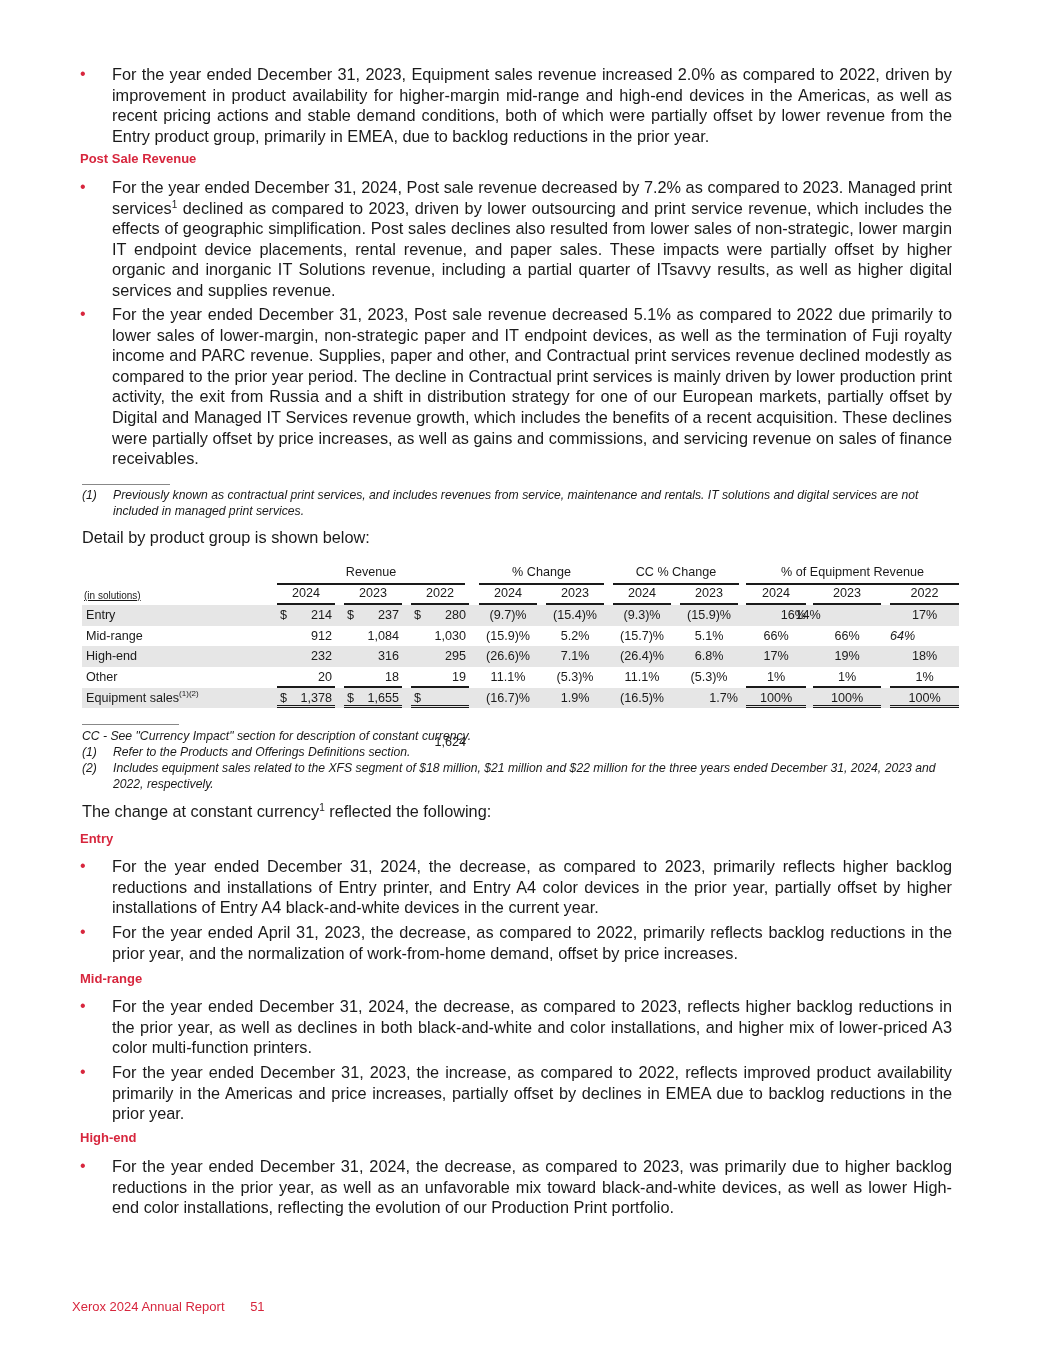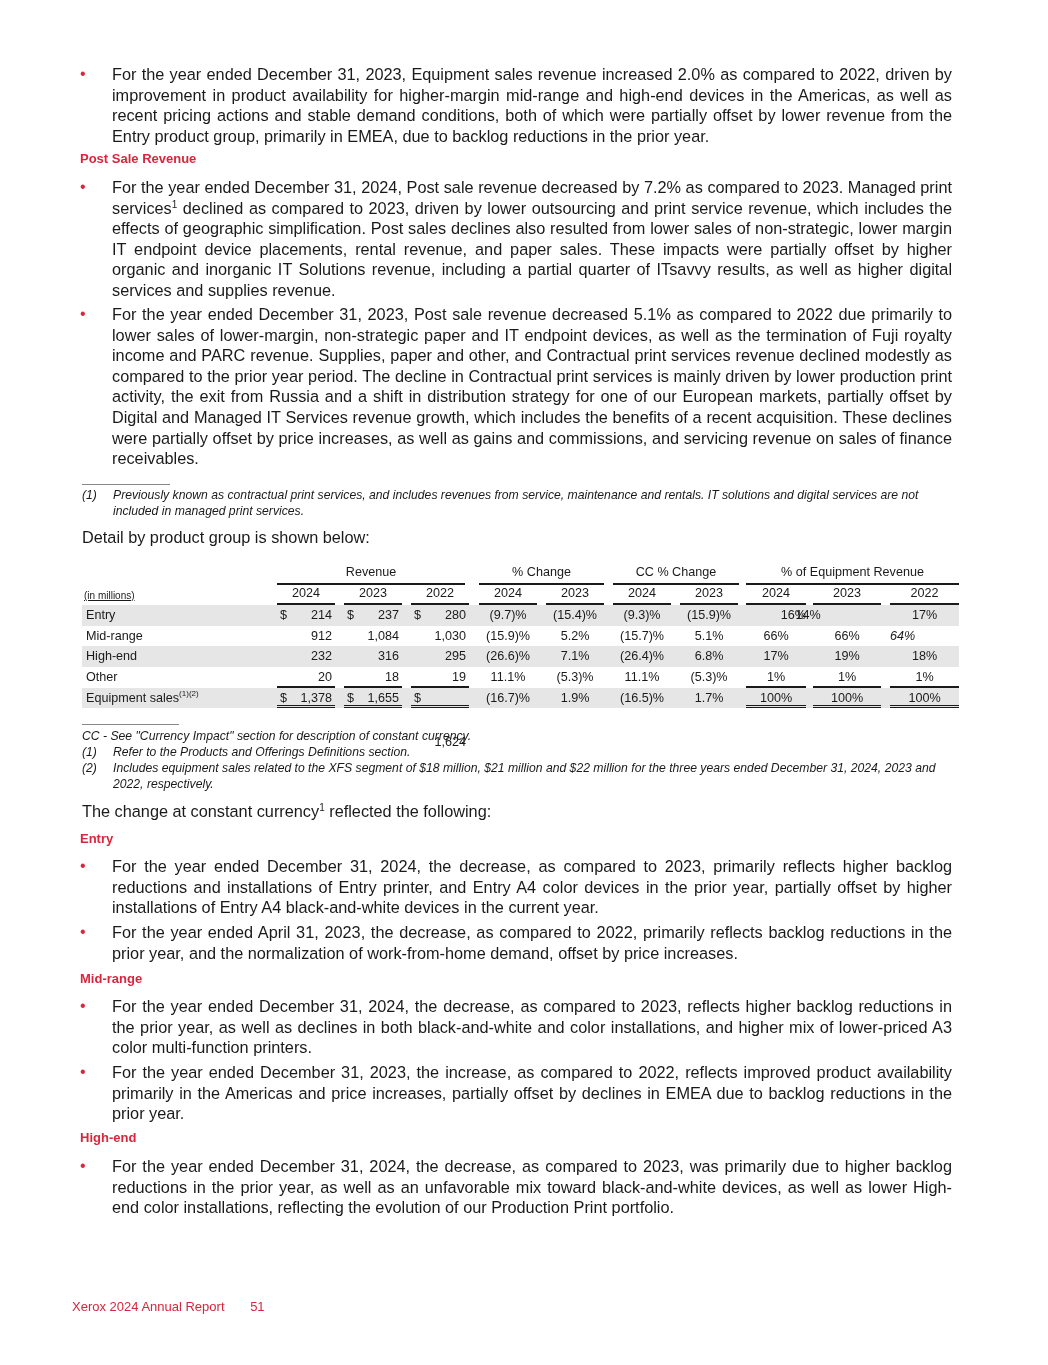--- a/index.html
+++ b/index.html
@@ -81,21 +81,21 @@
 
     <div class="grp" style="left:195px; width:188px; top:2px;">Revenue</div>
     <div class="grp" style="left:397px; width:125px; top:2px;">% Change</div>
     <div class="grp" style="left:531px; width:126px; top:2px;">CC % Change</div>
     <div class="grp" style="left:664px; width:213px; top:2px;">% of Equipment Revenue</div>
     <div class="uline" style="left:195px; width:188px; top:20px;"></div>
     <div class="uline" style="left:397px; width:125px; top:20px;"></div>
     <div class="uline" style="left:531px; width:126px; top:20px;"></div>
     <div class="uline" style="left:664px; width:213px; top:20px;"></div>
 
-    <div class="cell" style="left:2px; top:27px; font-size:10px; text-decoration:underline;">(in millions)</div>
+    <div class="cell" style="left:2px; top:27px; font-size:10px; text-decoration:underline;">(in solutions)</div>
     <div class="grp" style="left:195px; width:58px; top:23px;">2024</div>
     <div class="grp" style="left:262px; width:58px; top:23px;">2023</div>
     <div class="grp" style="left:329px; width:58px; top:23px;">2022</div>
     <div class="grp" style="left:397px; width:58px; top:23px;">2024</div>
     <div class="grp" style="left:464px; width:58px; top:23px;">2023</div>
     <div class="grp" style="left:531px; width:58px; top:23px;">2024</div>
     <div class="grp" style="left:598px; width:58px; top:23px;">2023</div>
     <div class="grp" style="left:664px; width:60px; top:23px;">2024</div>
     <div class="grp" style="left:731px; width:68px; top:23px;">2023</div>
     <div class="grp" style="left:808px; width:69px; top:23px;">2022</div>
@@ -180,21 +180,21 @@
       <span class="cell lbl" style="font-weight:normal;"><span>Equipment sales</span><sup style="font-size:8px;">(1)(2)</sup></span>
       <span class="cell" style="left:198px;">$</span>
       <span class="cell" style="right:627px;">1,378</span>
       <span class="cell" style="left:265px;">$</span>
       <span class="cell" style="right:560px;">1,655</span>
       <span class="cell" style="left:332px;">$</span>
       <span class="cell" style="right:493px;margin-top:44px;">1,624</span>
       <span class="cell" style="left:397px; width:58px; text-align:center;">(16.7)%</span>
       <span class="cell" style="left:464px; width:58px; text-align:center;">1.9%</span>
       <span class="cell" style="left:531px; width:58px; text-align:center;">(16.5)%</span>
-      <span class="cell" style="left:598px; width:58px; text-align:center;">1.7%</span>
+      <span class="cell" style="left:598px; width:58px; text-align:right;">1.7%</span>
       <span class="cell" style="left:664px; width:60px; text-align:center;">100%</span>
       <span class="cell" style="left:731px; width:68px; text-align:center;">100%</span>
       <span class="cell" style="left:808px; width:69px; text-align:center;">100%</span>
     </div>
 
     <div class="dline" style="left:195px; width:58px; top:142px;"></div>
     <div class="dline" style="left:262px; width:58px; top:142px;"></div>
     <div class="dline" style="left:329px; width:58px; top:142px;"></div>
     <div class="dline" style="left:664px; width:60px; top:142px;"></div>
     <div class="dline" style="left:731px; width:68px; top:142px;"></div>

